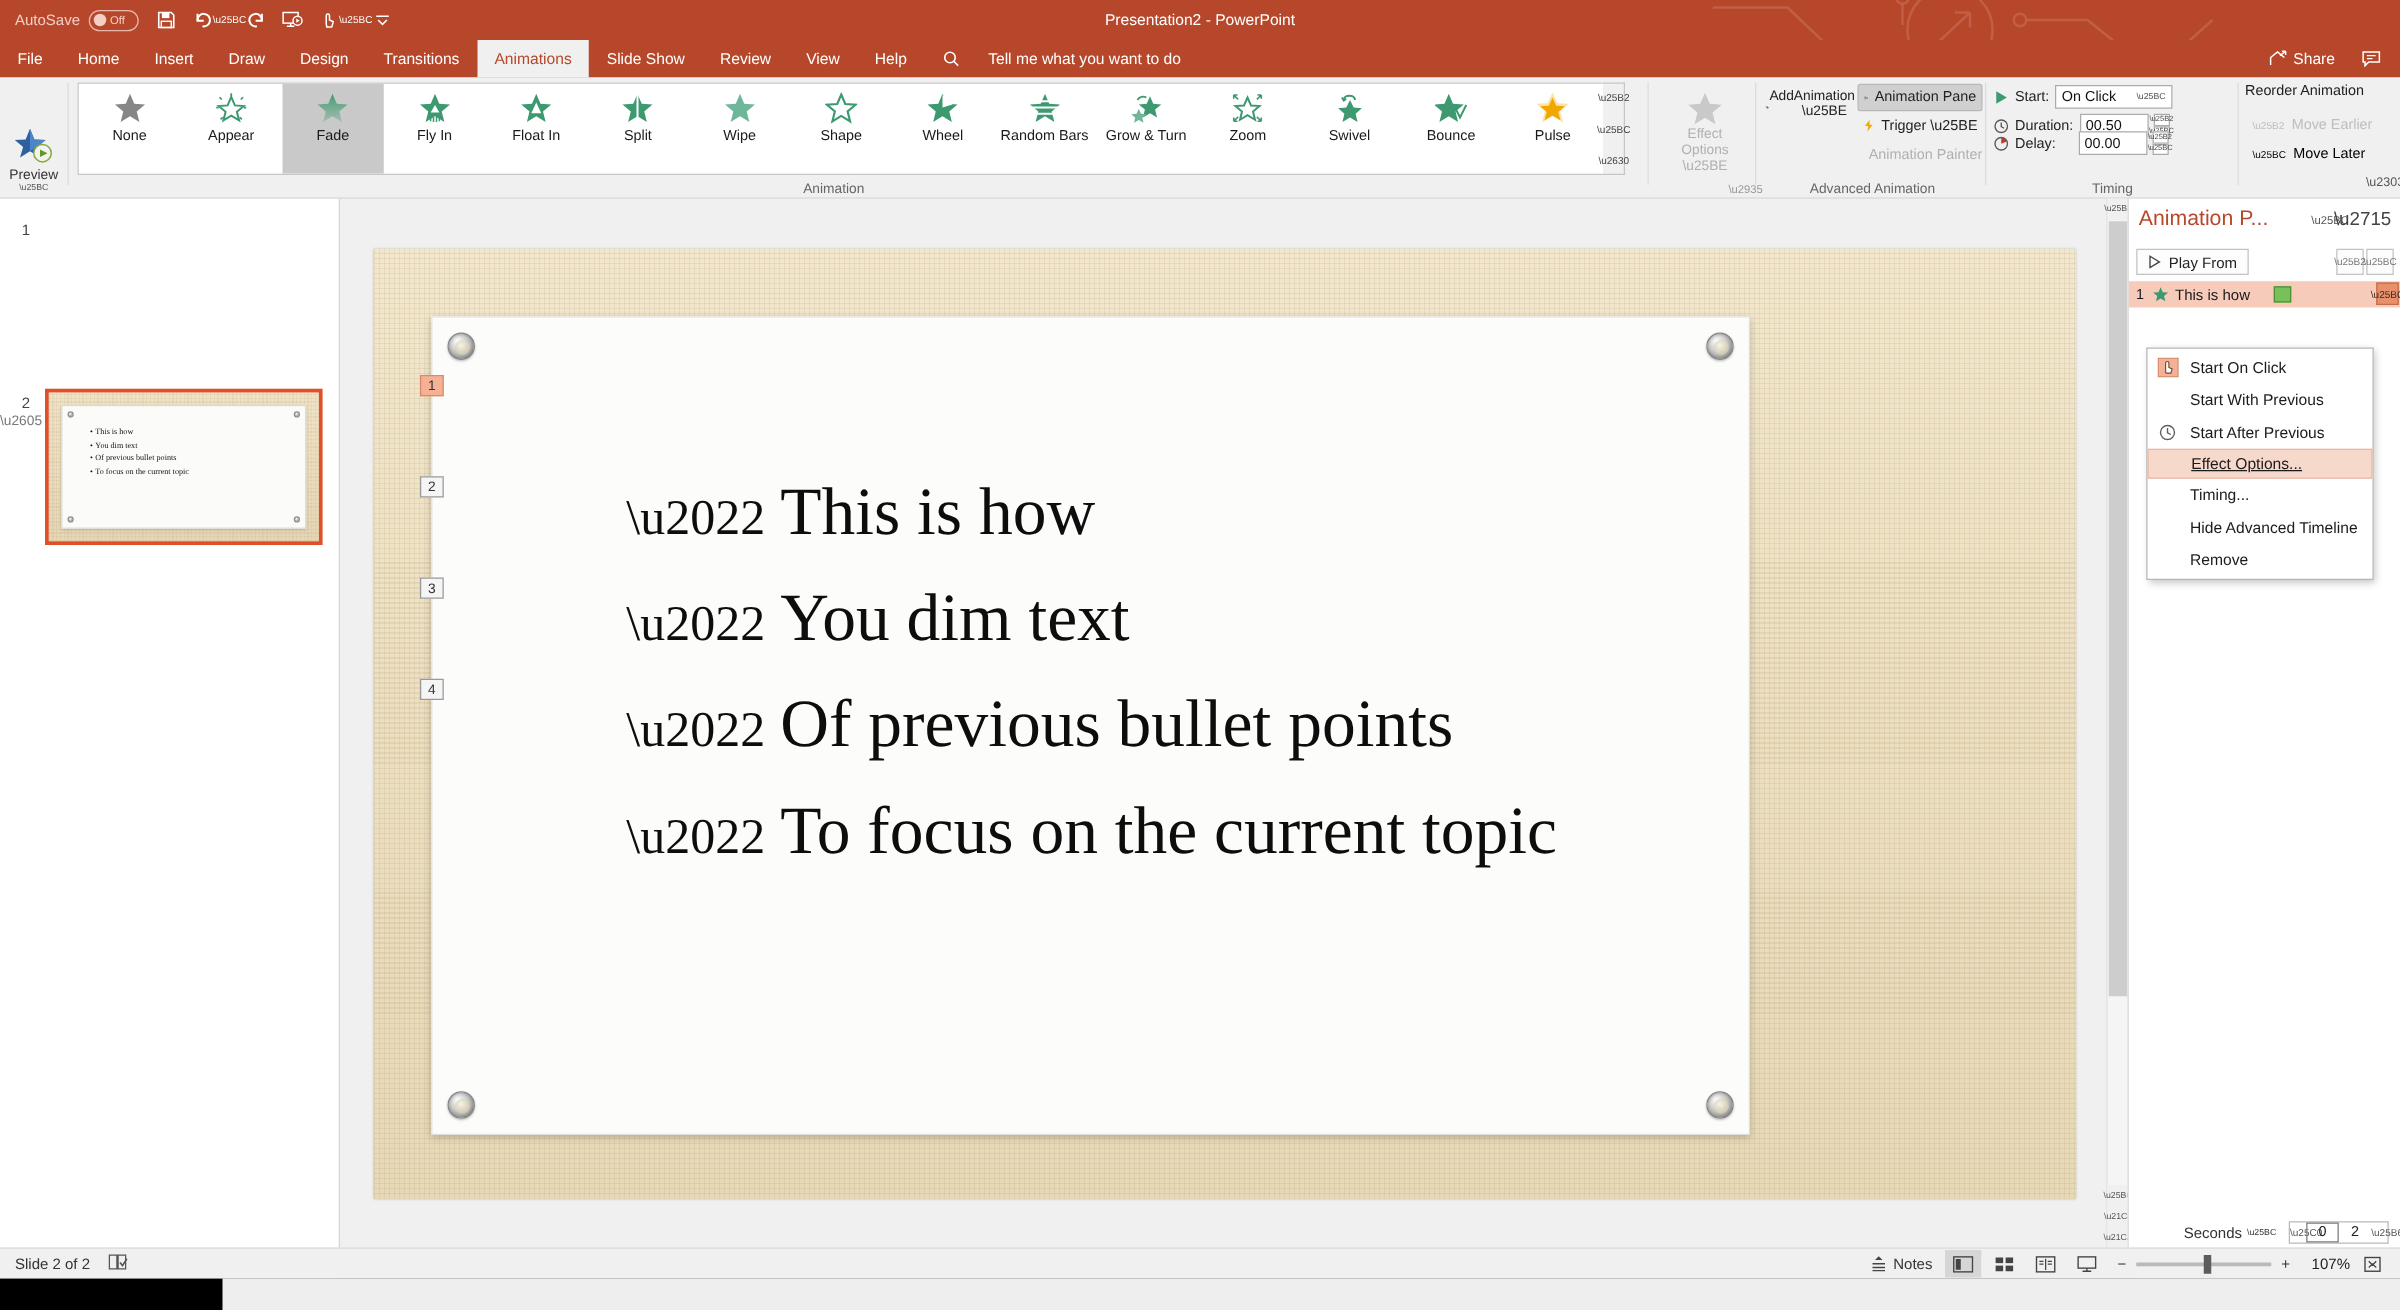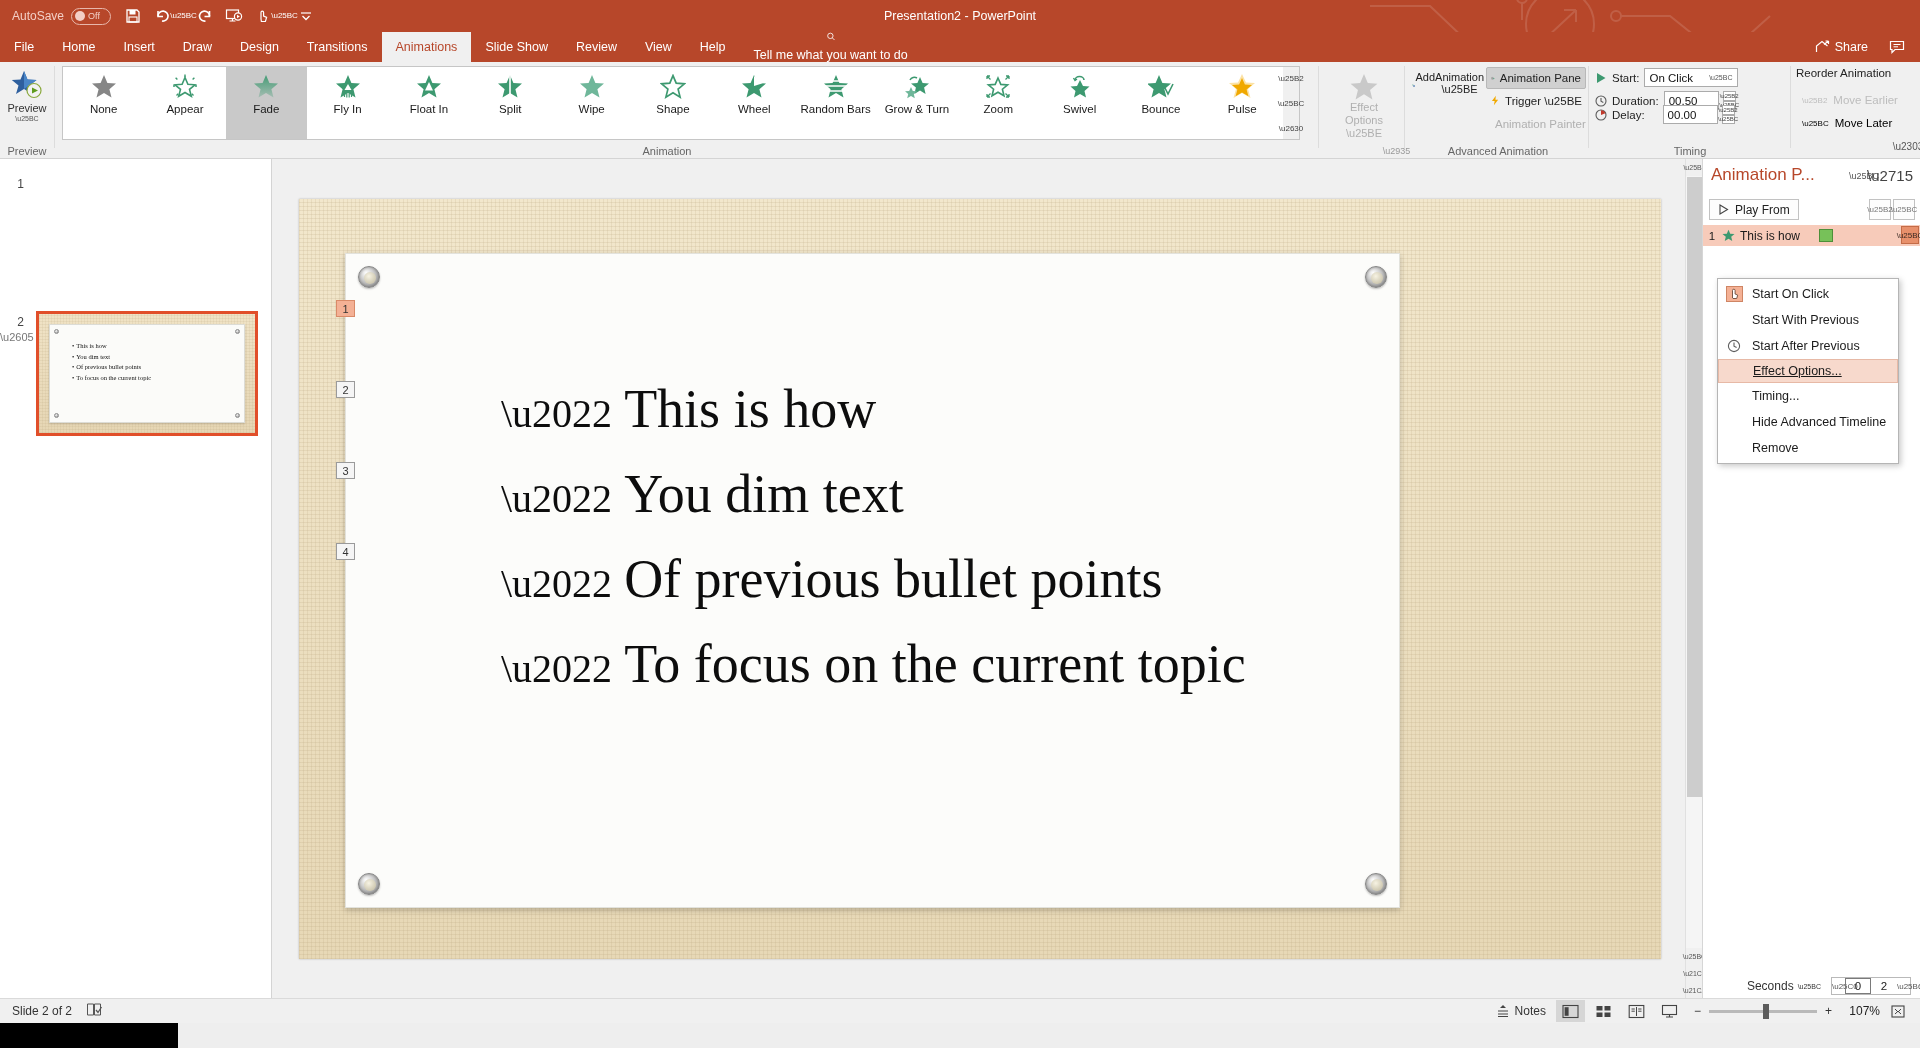--- a/index.html
+++ b/index.html
@@ -53,42 +53,42 @@
   .tabbar {
     position: absolute; left: 0; top: 32px; width: 1920px; height: 30px;
     background: #b7472a; color: #fff; display: flex; align-items: stretch;
   }
   .tab {
     padding: 0 14px; display: flex; align-items: center; font-size: 12.5px;
     color: #fff; white-space: nowrap; cursor: default;
   }
   .tab.active { background: #f0f0f0; color: #b7472a; }
   .tellme {
-    display: flex; align-items: center; gap: 7px; padding: 0 12px 0 14px;
-    font-size: 12.5px; color: #fff; font-style: normal; flex-direction: column;
+    display: flex; align-items: center; gap: 23px; padding: 0 12px 0 14px;
+    font-size: 12.5px; color: #fff; font-style: normal;
   }
   .tb-share {
     margin-left: auto; display: flex; align-items: center; gap: 4px; padding-right: 6px;
   }
   .share-btn { display: flex; align-items: center; gap: 5px; font-size: 12.5px; padding: 0 8px; height: 30px; }
 
   
   .ribbon {
     position: absolute; left: 0; top: 62px; width: 1920px; height: 97px;
     background: #f0f0f0; border-bottom: 1px solid #d4d4d4;
   }
   .rgroup { position: absolute; top: 0; height: 97px; }
   .rgroup .glabel {
     position: absolute; bottom: 2px; left: 0; width: 100%; text-align: center;
     font-size: 11px; color: #666;
   }
   .gsep { position: absolute; top: 4px; width: 1px; height: 82px; background: #dcdcdc; }
 
   
-  .grp-preview { left: 0; width: 54px; }
+  .grp-preview { left: 0; width: 54px; margin-top: 32px; }
   .preview-btn {
     position: absolute; left: 3px; top: 3px; width: 48px; height: 76px;
     display: flex; flex-direction: column; align-items: center; padding-top: 5px;
   }
   .preview-label { font-size: 11px; color: #333; margin-top: 2px; }
 
   
   .grp-anim { left: 56px; width: 1250px; }
   .gallery {
     position: absolute; left: 6px; top: 4px; width: 1222px; height: 74px;

